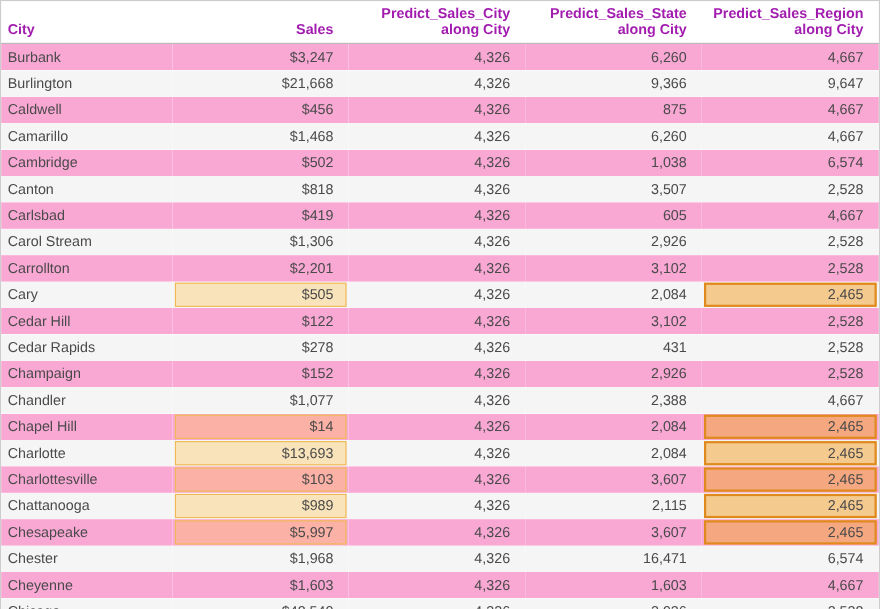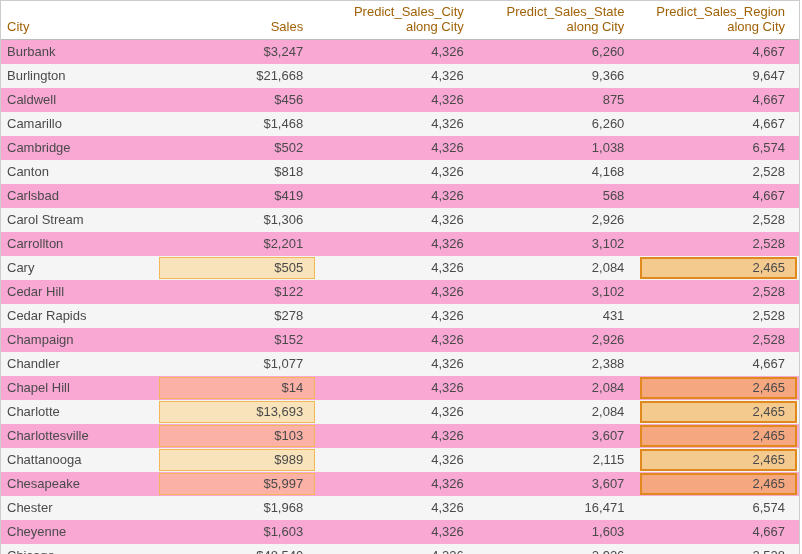--- a/index.html
+++ b/index.html
@@ -21,22 +21,22 @@
     width: 100%;
     table-layout: fixed;
   }
   th, td {
     padding: 0;
     height: 24px;
     vertical-align: middle;
   }
   thead th {
     border-bottom: 1px solid #bbb;
-    font-weight: 400;
-    color: #a16207;
+    font-weight: 700;
+    color: #a21caf;
     font-size: 13px;
     vertical-align: bottom;
     padding-bottom: 4px;
     padding-top: 4px;
     line-height: 1.15;
     height: auto;
   }
   
   col.c0 { width: 155px; }
   col.c1 { width: 160px; }
@@ -131,28 +131,28 @@
           <td class="city"><span class="txt">Cambridge</span></td>
           <td class="num"><span class="txt">$502</span></td>
           <td class="num"><span class="txt">4,326</span></td>
           <td class="num"><span class="txt">1,038</span></td>
           <td class="num"><span class="txt">6,574</span></td>
         </tr>
         <tr class="even">
           <td class="city"><span class="txt">Canton</span></td>
           <td class="num"><span class="txt">$818</span></td>
           <td class="num"><span class="txt">4,326</span></td>
-          <td class="num"><span class="txt">4,168</span></td>
+          <td class="num"><span class="txt">3,507</span></td>
           <td class="num"><span class="txt">2,528</span></td>
         </tr>
         <tr class="odd">
           <td class="city"><span class="txt">Carlsbad</span></td>
           <td class="num"><span class="txt">$419</span></td>
           <td class="num"><span class="txt">4,326</span></td>
-          <td class="num"><span class="txt">568</span></td>
+          <td class="num"><span class="txt">605</span></td>
           <td class="num"><span class="txt">4,667</span></td>
         </tr>
         <tr class="even">
           <td class="city"><span class="txt">Carol Stream</span></td>
           <td class="num"><span class="txt">$1,306</span></td>
           <td class="num"><span class="txt">4,326</span></td>
           <td class="num"><span class="txt">2,926</span></td>
           <td class="num"><span class="txt">2,528</span></td>
         </tr>
         <tr class="odd">

